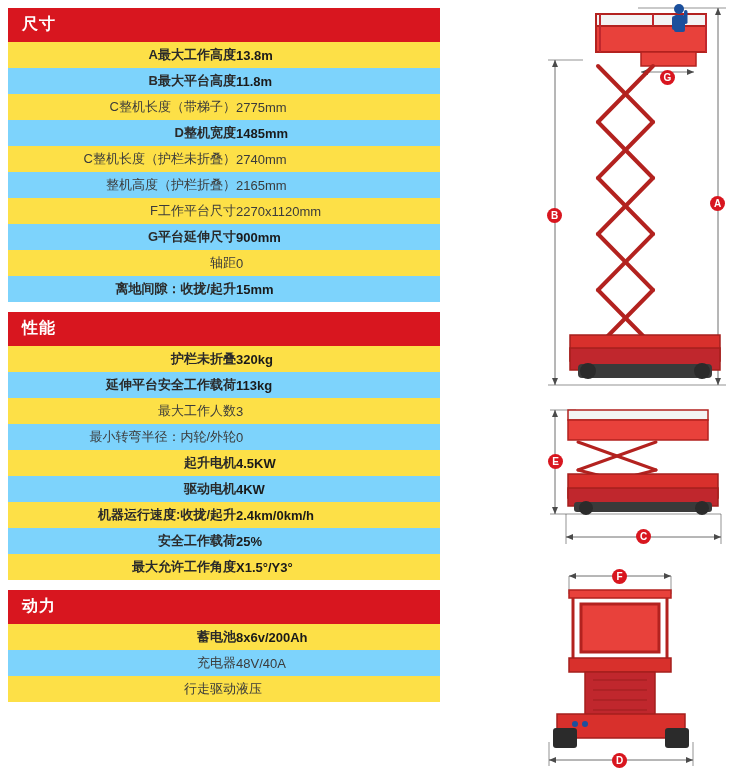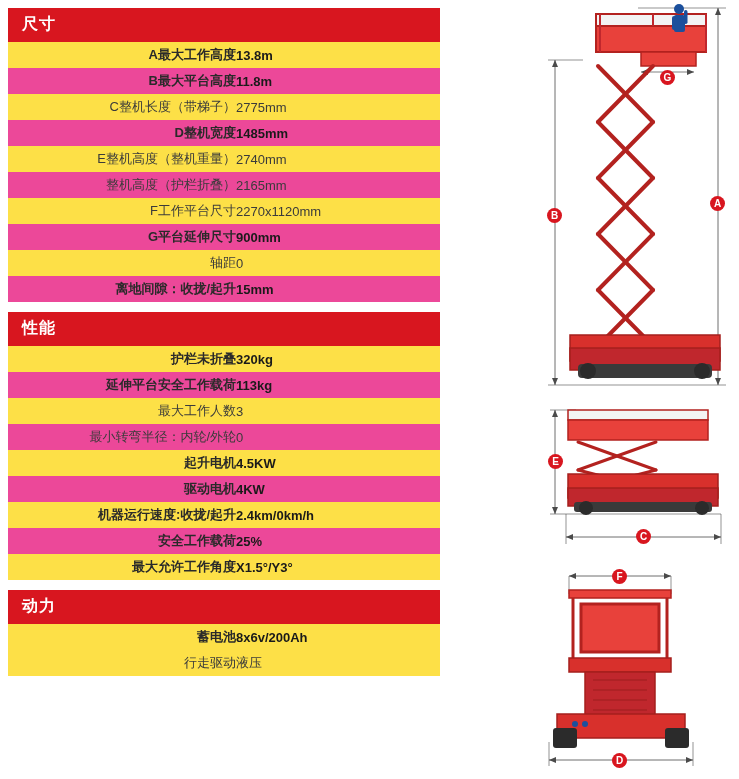--- a/index.html
+++ b/index.html
@@ -49,21 +49,21 @@
     width: 228px;
     text-align: right;
     padding-right: 12px;
     color: #3c3c3c;
   }
   td.value {
     padding-left: 14px;
     color: #2e2e2e;
   }
   tr.odd td { background: #fde047; }
-  tr.even td { background: #ec4899; }
+  tr.even td { background: #7dd3fc; }
   tr.big td.value {
     font-size: 13px;
     font-weight: bold;
     color: #1a1a1a;
   }
   tr.big td.label {
     font-weight: bold;
     color: #2a2a2a;
   }
   .gap { height: 10px; }
@@ -114,21 +114,21 @@
           </tr>
           <tr class="odd">
             <td class="label">C整机长度（带梯子）</td>
             <td class="value">2775mm</td>
           </tr>
           <tr class="even big">
             <td class="label">D整机宽度</td>
             <td class="value">1485mm</td>
           </tr>
           <tr class="odd">
-            <td class="label">E整机高度（整机重量）</td>
+            <td class="label">C整机长度（护栏未折叠）</td>
             <td class="value">2740mm</td>
           </tr>
           <tr class="even">
             <td class="label">整机高度（护栏折叠）</td>
             <td class="value">2165mm</td>
           </tr>
           <tr class="odd">
             <td class="label">F工作平台尺寸</td>
             <td class="value">2270x1120mm</td>
           </tr>
@@ -196,20 +196,24 @@
 
     <div class="gap"></div>
 
     <div class="section">
       <div class="section-header">动力</div>
       <table class="spec-table">
         <tbody>
           <tr class="odd big">
             <td class="label">蓄电池</td>
             <td class="value">8x6v/200Ah</td>
+          </tr>
+          <tr class="even">
+            <td class="label">充电器</td>
+            <td class="value">48V/40A</td>
           </tr>
           <tr class="odd">
             <td class="label">行走驱动</td>
             <td class="value">液压</td>
           </tr>
         </tbody>
       </table>
     </div>
 
   </div>

